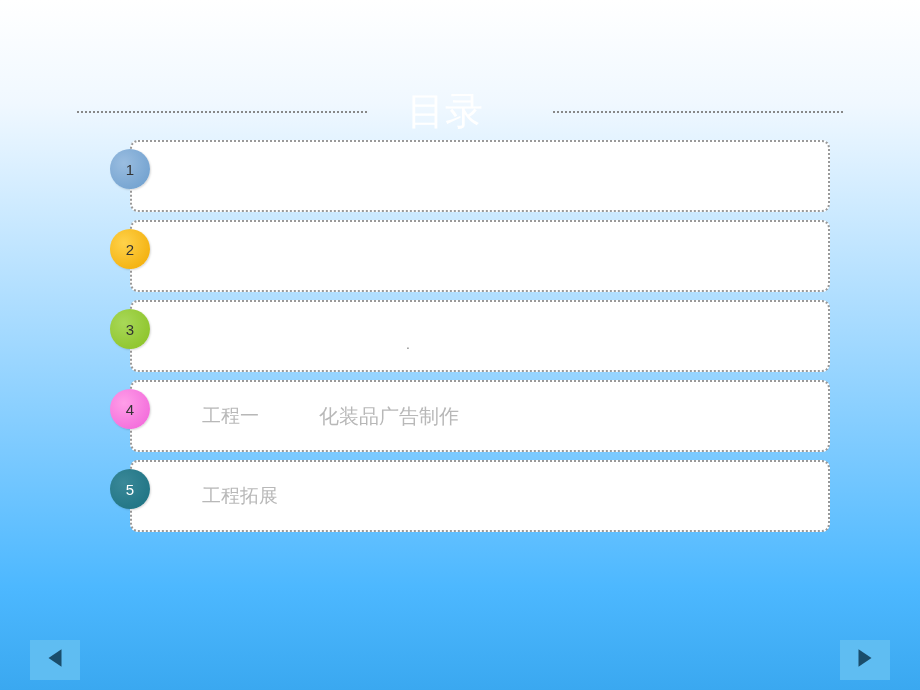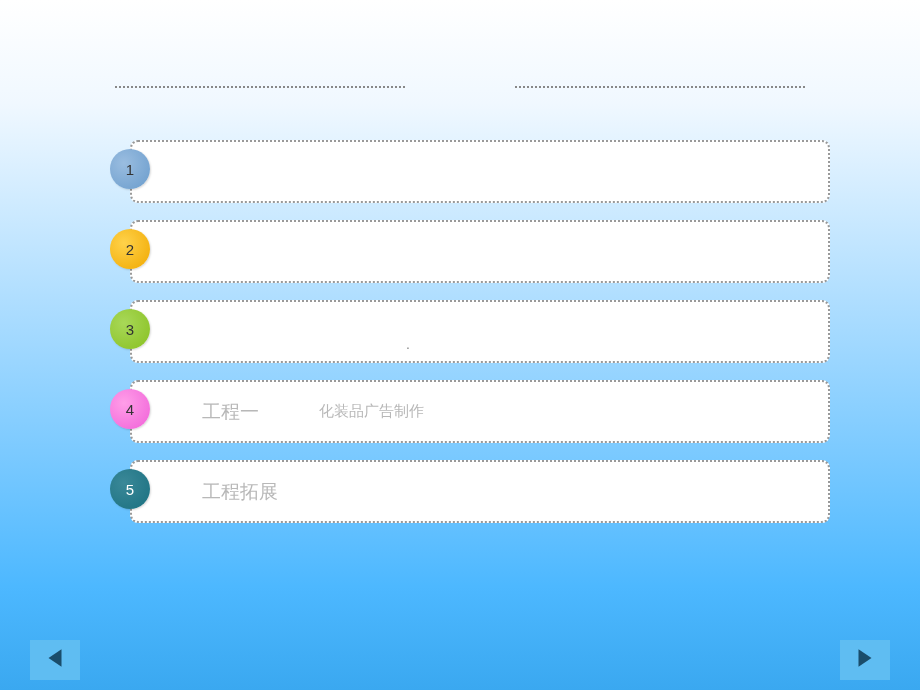--- a/index.html
+++ b/index.html
@@ -54,21 +54,21 @@
     .toc-item {
       position: relative;
       margin-bottom: 22px;
       height: 58px;
     }
     .toc-box {
       position: absolute;
       left: 20px;
       top: 0;
       width: 700px;
-      height: 63px;
+      height: 72px;
       background: #ffffff;
       border: 2px dotted #999;
       border-radius: 8px;
       display: flex;
       align-items: center;
       padding-left: 70px;
     }
     .toc-circle {
       position: absolute;
       left: 0;
@@ -89,21 +89,21 @@
     .circle-3 { background: radial-gradient(circle at 35% 35%, #a8d858, #88c020); }
     .circle-4 { background: radial-gradient(circle at 35% 35%, #ff9ee8, #f060d8); }
     .circle-5 { background: radial-gradient(circle at 35% 35%, #3a8898, #1a7080); color: #fff; }
     .toc-label {
       color: #b8b8b8;
       font-size: 19px;
       margin-right: 60px;
     }
     .toc-desc {
       color: #b8b8b8;
-      font-size: 15px;
+      font-size: 20px;
     }
     .center-dot {
       position: absolute;
       left: 406px;
       top: 336px;
       color: #888;
       font-size: 14px;
     }
     .nav-button {
       position: absolute;
@@ -125,20 +125,21 @@
     .nav-prev svg, .nav-next svg {
       width: 26px;
       height: 26px;
     }
   </style>
 </head>
 <body>
 
 <div class="header-row">
   <div class="dotted-line dotted-left"></div>
+  <div class="title">目录</div>
   <div class="dotted-line dotted-right"></div>
 </div>
 
 <div class="toc-list">
   <div class="toc-item">
     <div class="toc-box">
       <span class="toc-label"></span>
       <span class="toc-desc"></span>
     </div>
     <div class="toc-circle circle-1">1</div>

